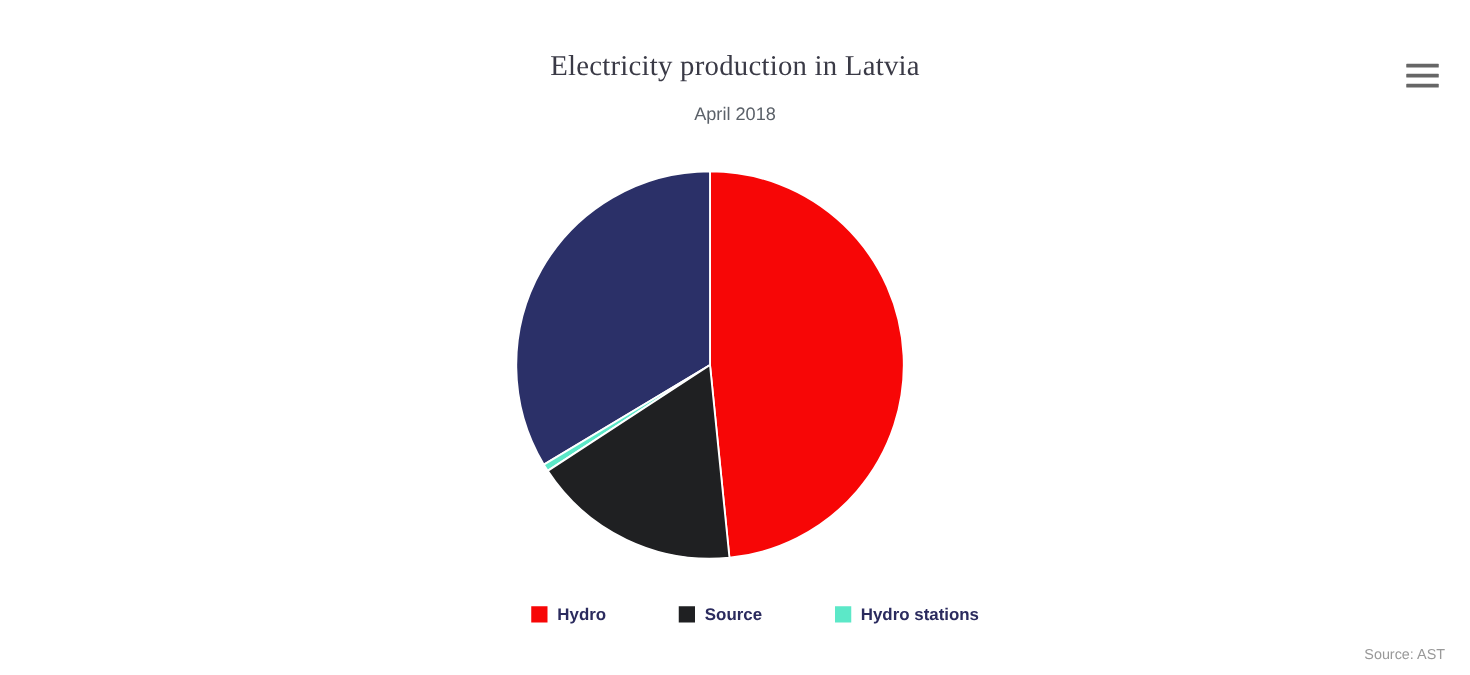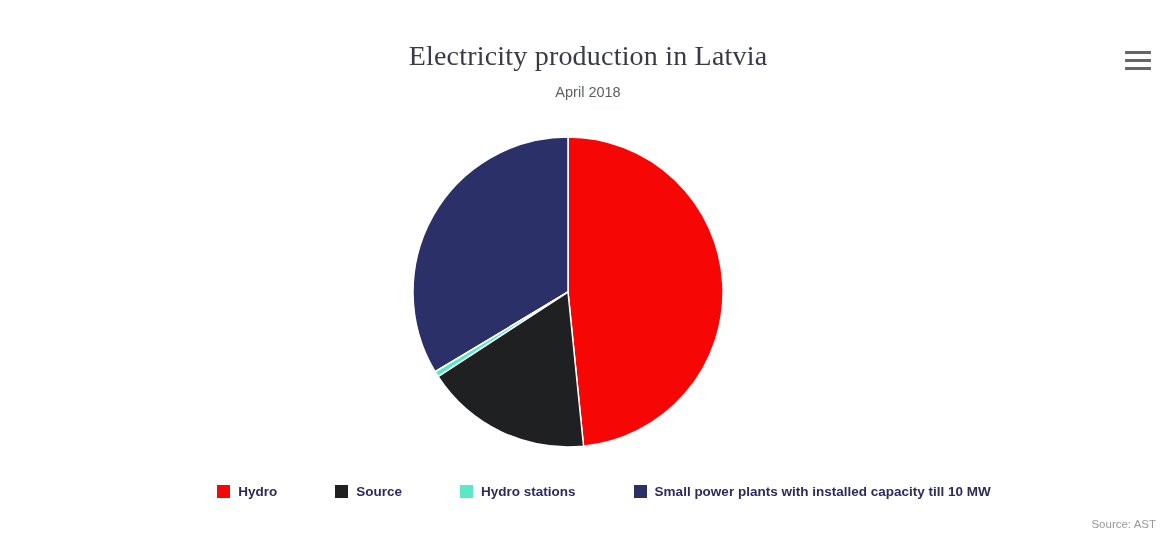--- a/index.html
+++ b/index.html
@@ -19,21 +19,21 @@
   }
 
   
   .chart-title {
     position: absolute;
     top: 40px;
     left: 0;
     width: 1176px;
     text-align: center;
     font-family: "Liberation Serif", serif;
-    font-size: 28px;
+    font-size: 23px;
     font-weight: 400;
     color: #3a3a46;
     letter-spacing: 0.2px;
     white-space: nowrap;
   }
   .chart-subtitle {
     position: absolute;
     top: 84px;
     left: 0;
     width: 1176px;
@@ -152,19 +152,15 @@
     <span class="legend-label">Hydro</span>
   </div>
   <div class="legend-item">
     <span class="legend-swatch" style="background: rgb(31, 32, 34);"></span>
     <span class="legend-label">Source</span>
   </div>
   <div class="legend-item">
     <span class="legend-swatch" style="background: rgb(92, 232, 200);"></span>
     <span class="legend-label">Hydro stations</span>
   </div>
-  <div class="legend-item">
-    <span class="legend-swatch" style="background: rgb(43, 48, 104);"></span>
-    <span class="legend-label">Small power plants with installed capacity till 10 MW</span>
-  </div>
 </div>
 
 <div class="credits">Source: AST</div>
 
 </body></html>

